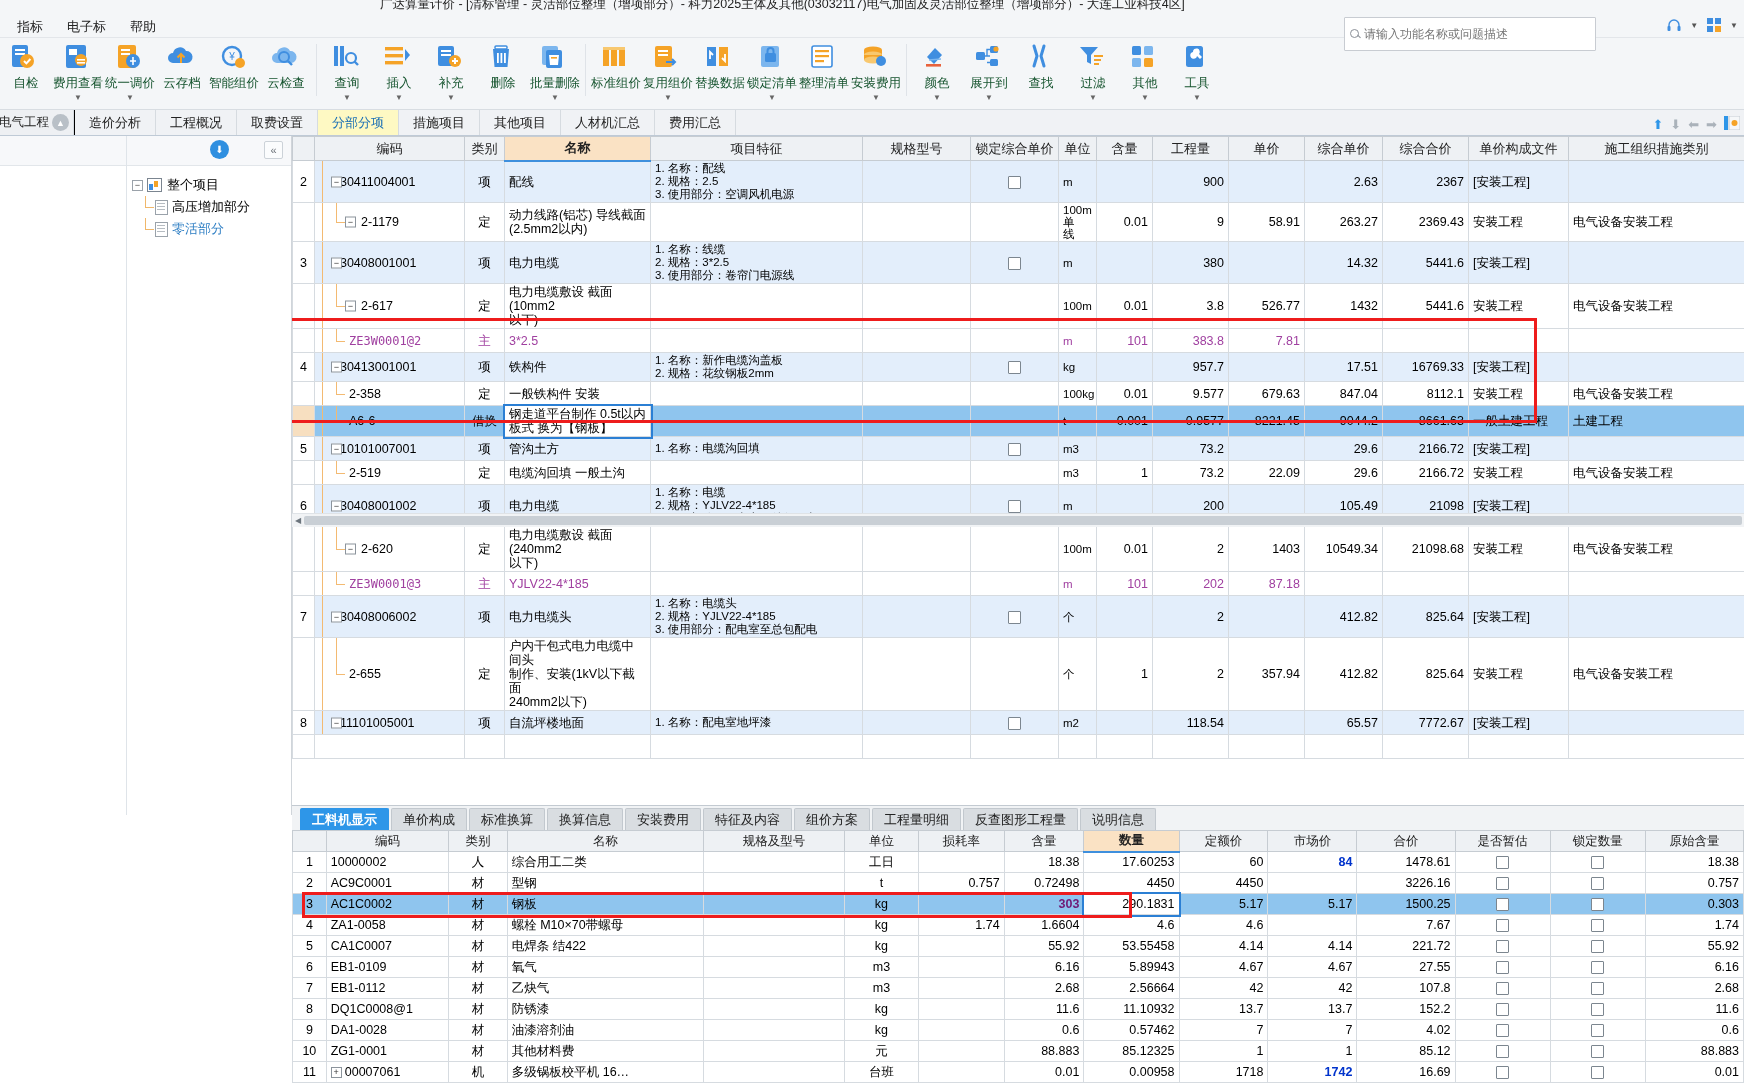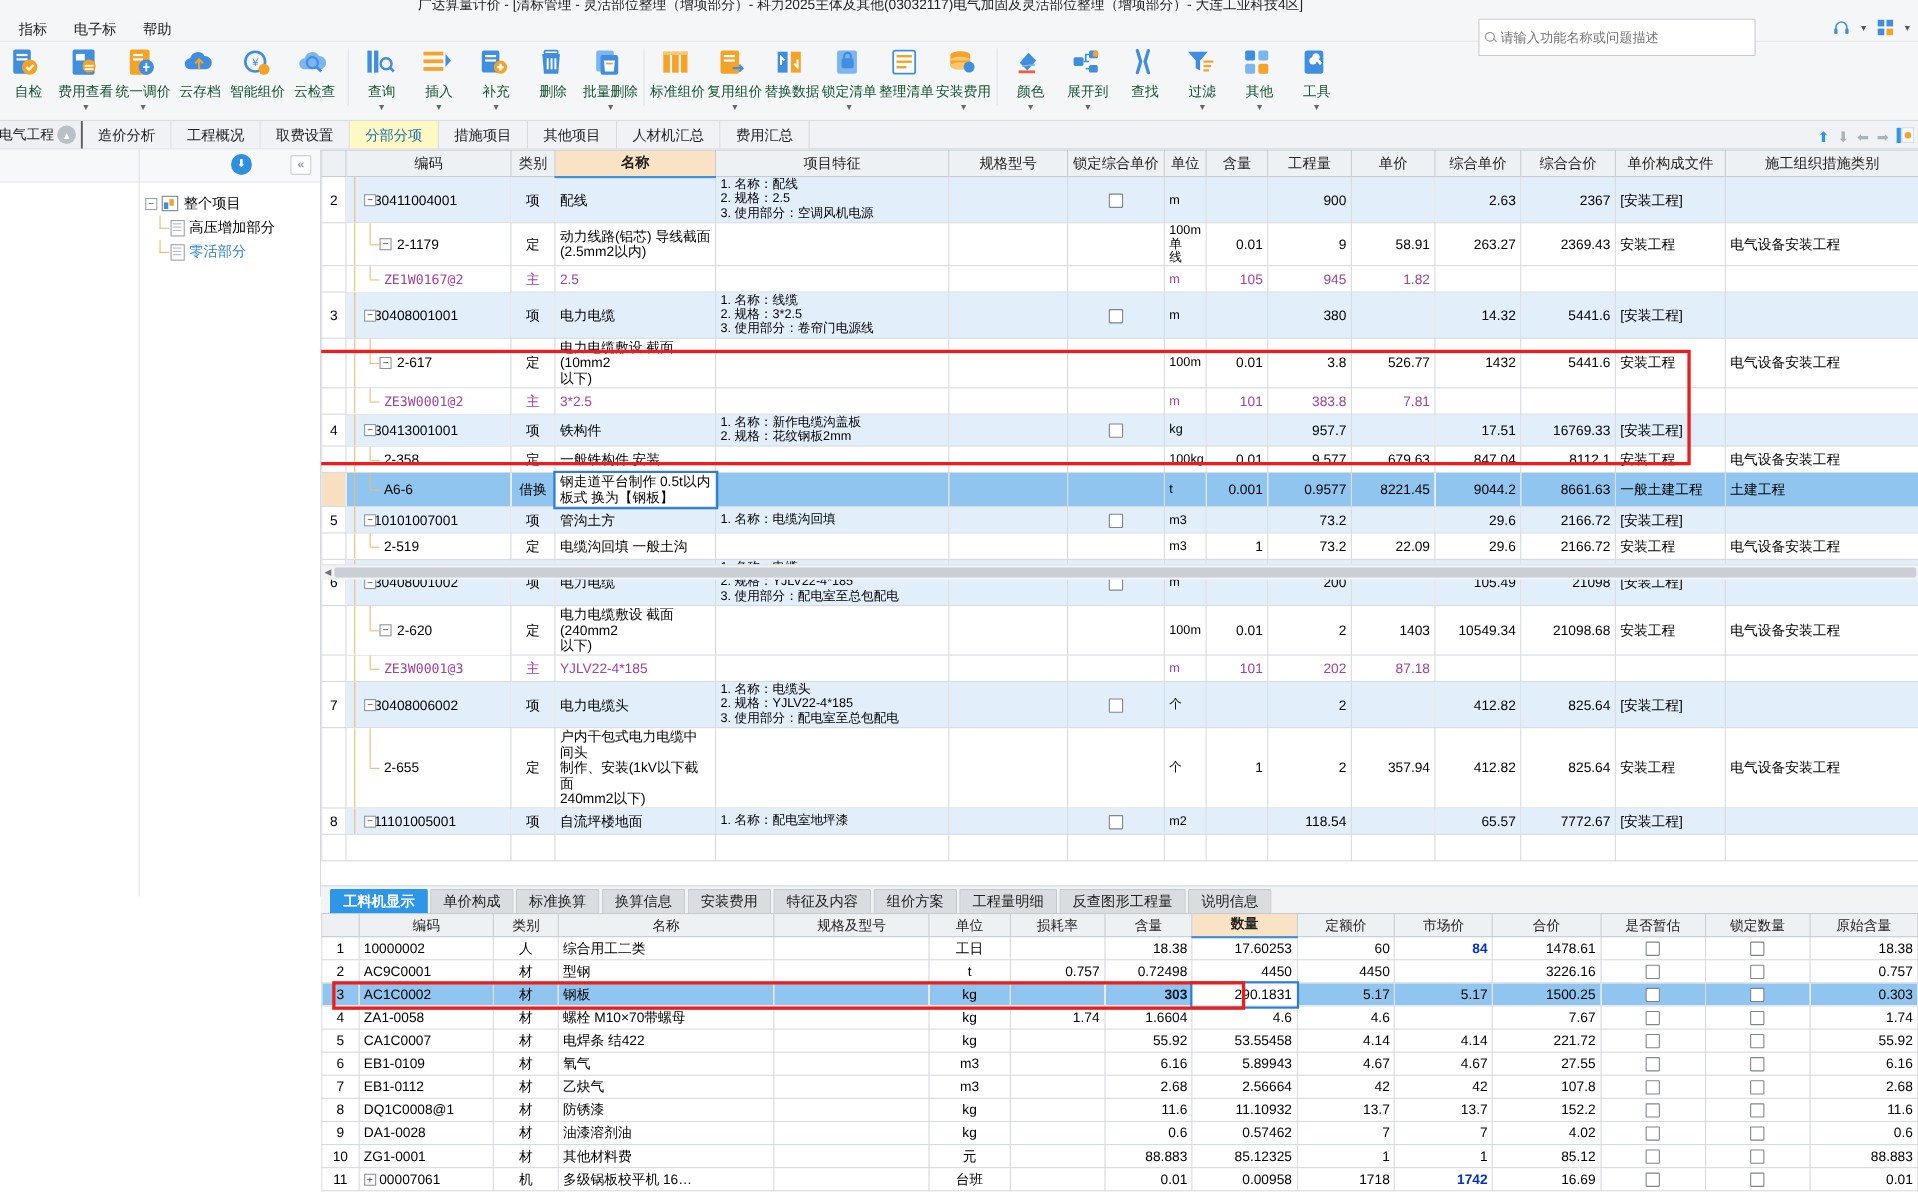--- a/index.html
+++ b/index.html
@@ -218,21 +218,21 @@
     font-size: 12.5px; color: #222;
   }
   table.grid2 th.hl { background: #fae2c4; font-weight: bold; border-bottom: 2px solid #3e8fdd; }
   table.grid2 td {
     border: 1px solid #d6dbe0; height: 21px; padding: 0 4px; white-space: nowrap; overflow: hidden;
   }
   table.grid2 td.num { text-align: right; }
   table.grid2 td.ctr { text-align: center; }
   tr.b-sel > td { background: #8fc5ee; }
   .bluebold { color: #0033cc; font-weight: bold; }
-  .redbold { color: #0f172a; font-weight: bold; }
+  .redbold { color: #701a75; font-weight: bold; }
   .cellbox { outline: 2px solid #2b7fd4; background:#fff !important; }
   .expnd {
     display:inline-block; width: 11px; height: 11px; border: 1px solid #8c949c; background:#fff;
     font-size: 9px; line-height:9px; text-align:center; color:#333; margin-right:3px; vertical-align: middle;
   }
 </style>
 </head>
 <body>
 
 <div class="app">
@@ -622,37 +622,20 @@
                 <td class="ctr"></td>
                 <td style="font-size:11.5px;line-height:12px;">100m单
 线</td>
                 <td class="num">0.01</td>
                 <td class="num">9</td>
                 <td class="num">58.91</td>
                 <td class="num">263.27</td>
                 <td class="num">2369.43</td>
                 <td>安装工程</td>
                 <td>电气设备安装工程</td>
-              </tr>
-              <tr class="mat">
-                <td class="idx"></td>
-                <td class="codecell mono" style="padding-left:34px !important;"><span class="vline"></span><span class="vline2"></span><span class="elbow"></span><span>ZE1W0167@2</span></td>
-                <td class="ctr">主</td>
-                <td class="">2.5</td>
-                <td style="font-size:11.5px;line-height:13px;"></td>
-                <td></td>
-                <td class="ctr"></td>
-                <td style="font-size:11.5px;line-height:12px;">m</td>
-                <td class="num">105</td>
-                <td class="num">945</td>
-                <td class="num">1.82</td>
-                <td class="num"></td>
-                <td class="num"></td>
-                <td></td>
-                <td></td>
               </tr>
               <tr class="item">
                 <td class="idx">3</td>
                 <td class="codecell" style=""><span class="vline"></span><span class="exp">−</span><span>030408001001</span></td>
                 <td class="ctr">项</td>
                 <td class="">电力电缆</td>
                 <td style="font-size:11.5px;line-height:13px;">1. 名称：线缆
 2. 规格：3*2.5
 3. 使用部分：卷帘门电源线</td>
                 <td></td>

